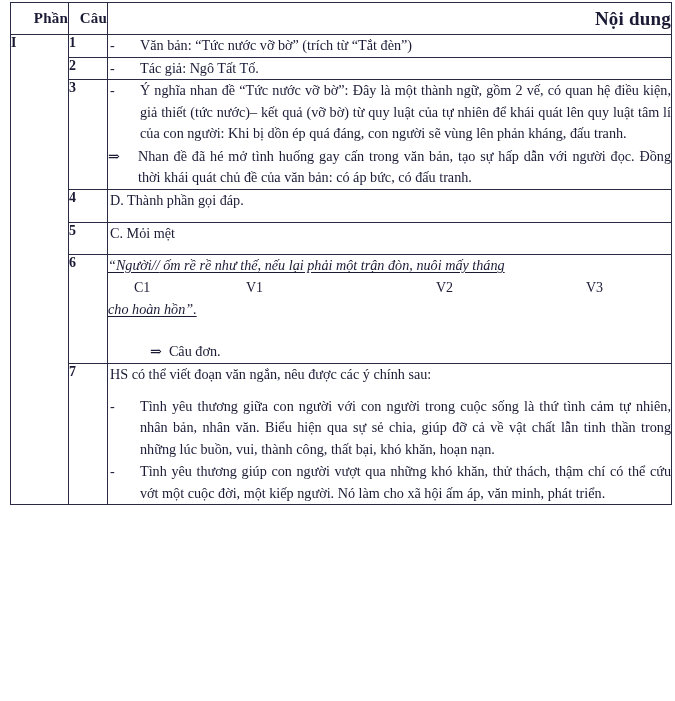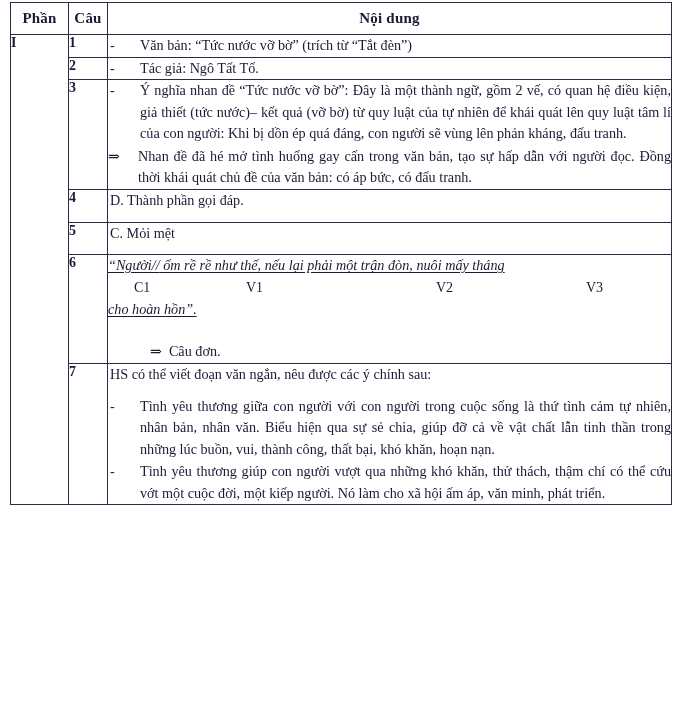--- a/index.html
+++ b/index.html
@@ -40,29 +40,29 @@
     padding: 0;
     background: transparent;
   }
 
   col.col-part { width: 58px; }
   col.col-num  { width: 39px; }
   col.col-body { width: 564px; }
 
   
   .hdr-cell {
-    text-align: center;
+    text-align: right;
     font-weight: bold;
     font-size: 15px;
     height: 31px;
     line-height: 31px;
     letter-spacing: 0.2px;
   }
   .hdr-cell.body-head {
-    font-size: 15px;
+    font-size: 19px;
   }
 
   
   .part-cell {
     font-weight: bold;
     font-size: 14px;
     padding: 6px 0 0 10px;
   }
   .num-cell {
     font-weight: bold;

